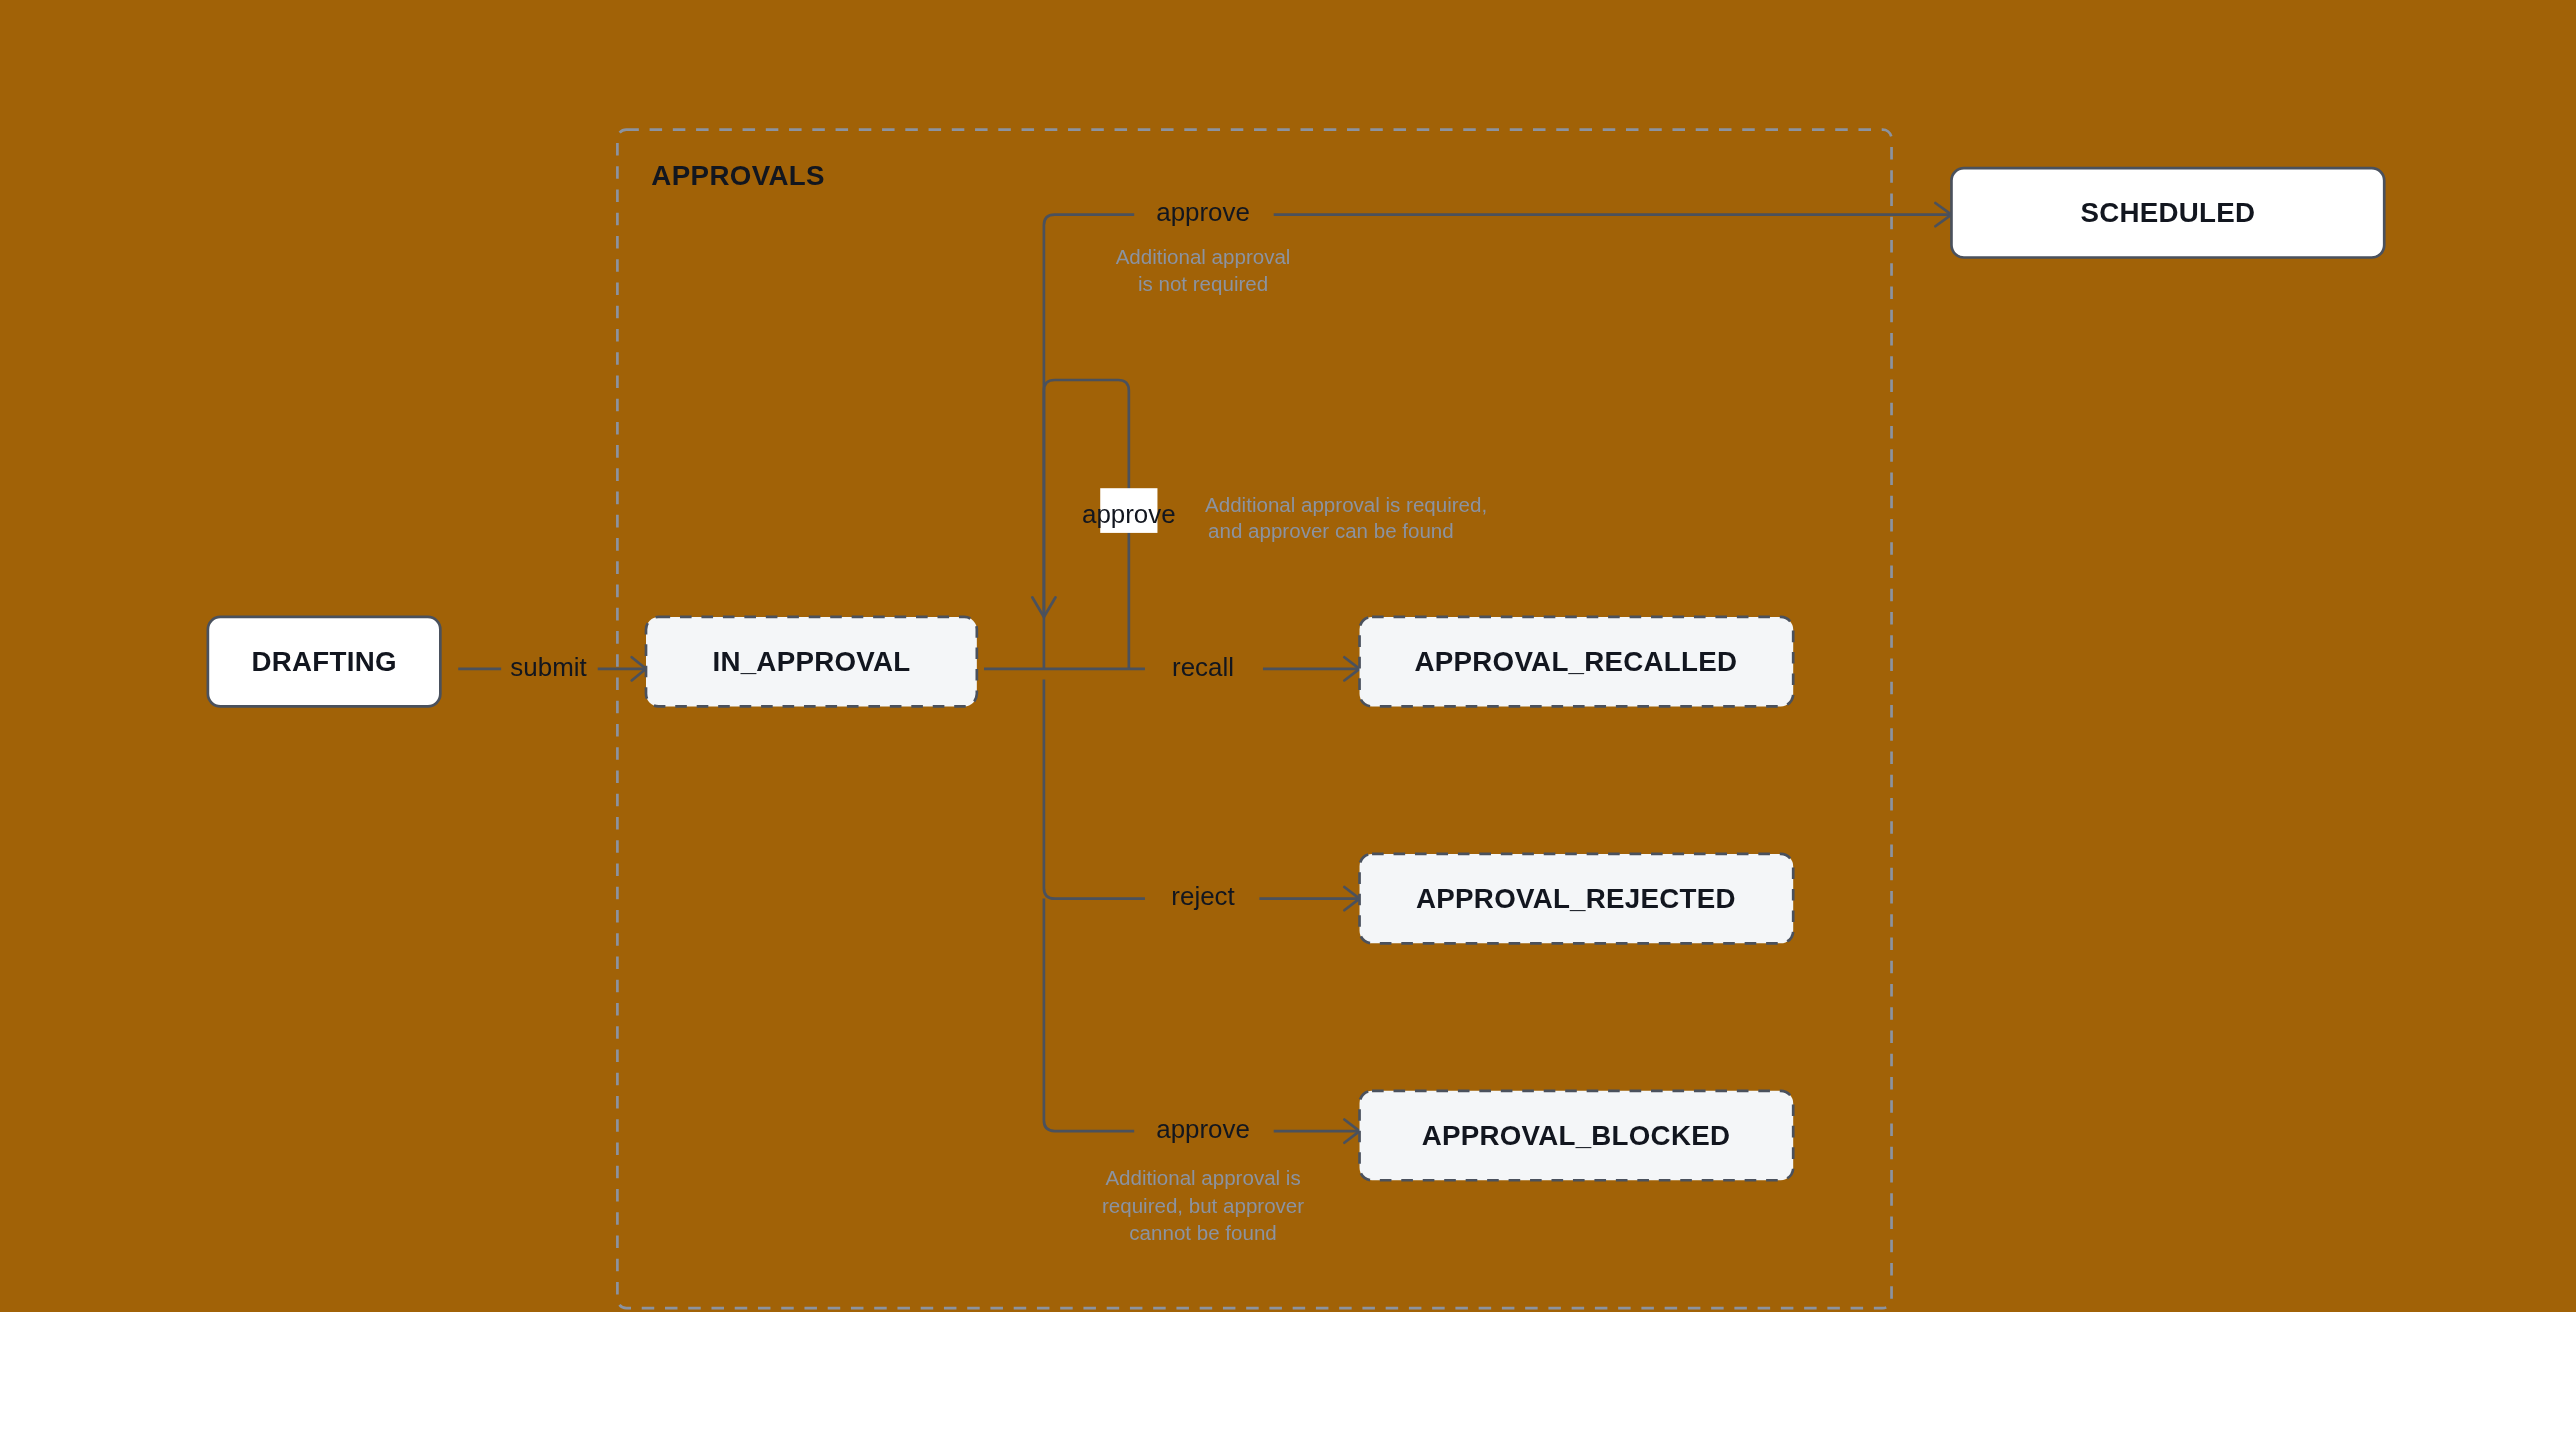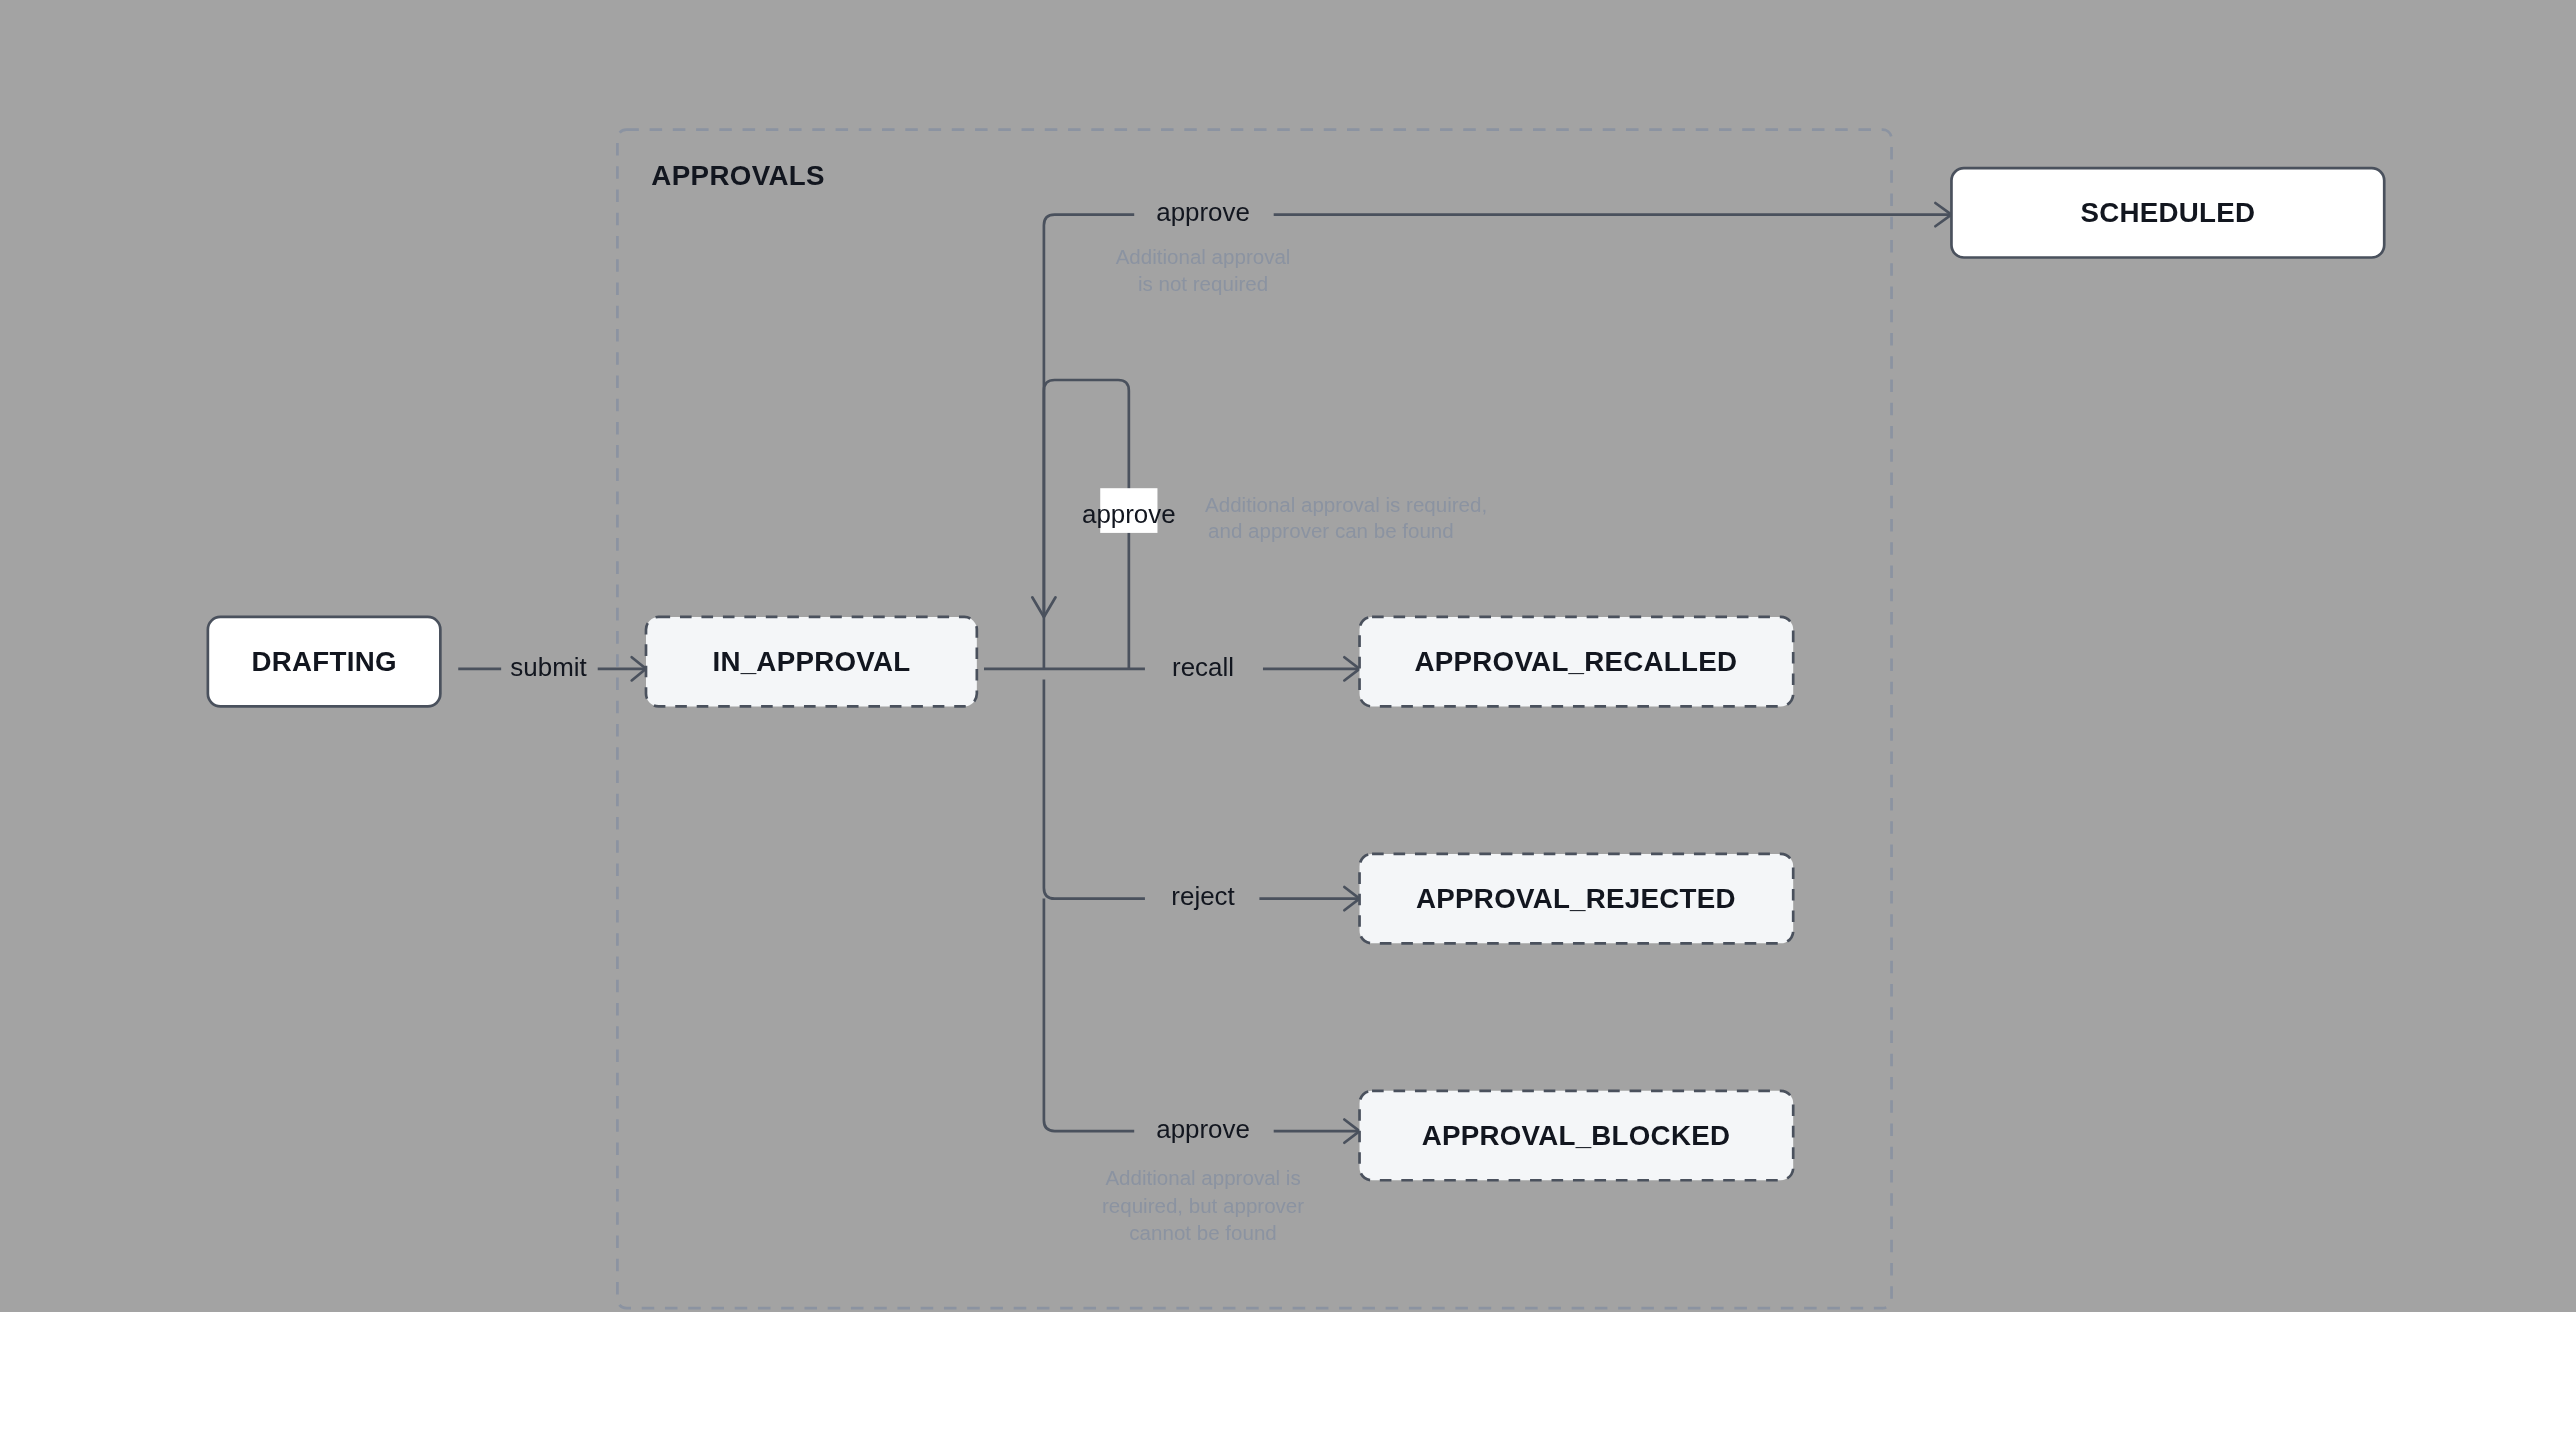--- a/index.html
+++ b/index.html
@@ -10,21 +10,21 @@
   body {
     width: 2576px;
     height: 1436px;
     font-family: "Liberation Sans", sans-serif;
     overflow: hidden;
   }
   #diagram-root {
     position: relative;
     width: 2576px;
     height: 1312px;
-    background: #a3a3a3;
+    background: #a16207;
   }
   svg.canvas {
     position: absolute;
     top: 0;
     left: 0;
     width: 2576px;
     height: 1436px;
     display: block;
   }
   .group-frame {

